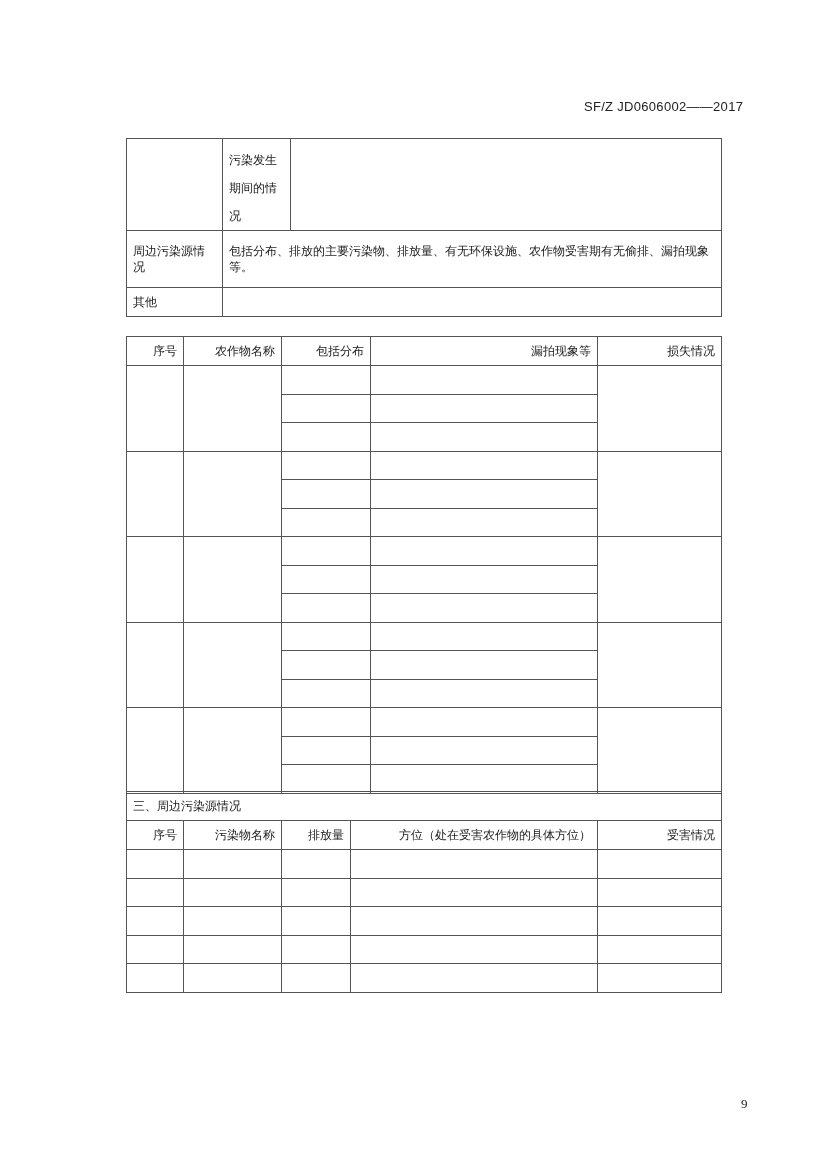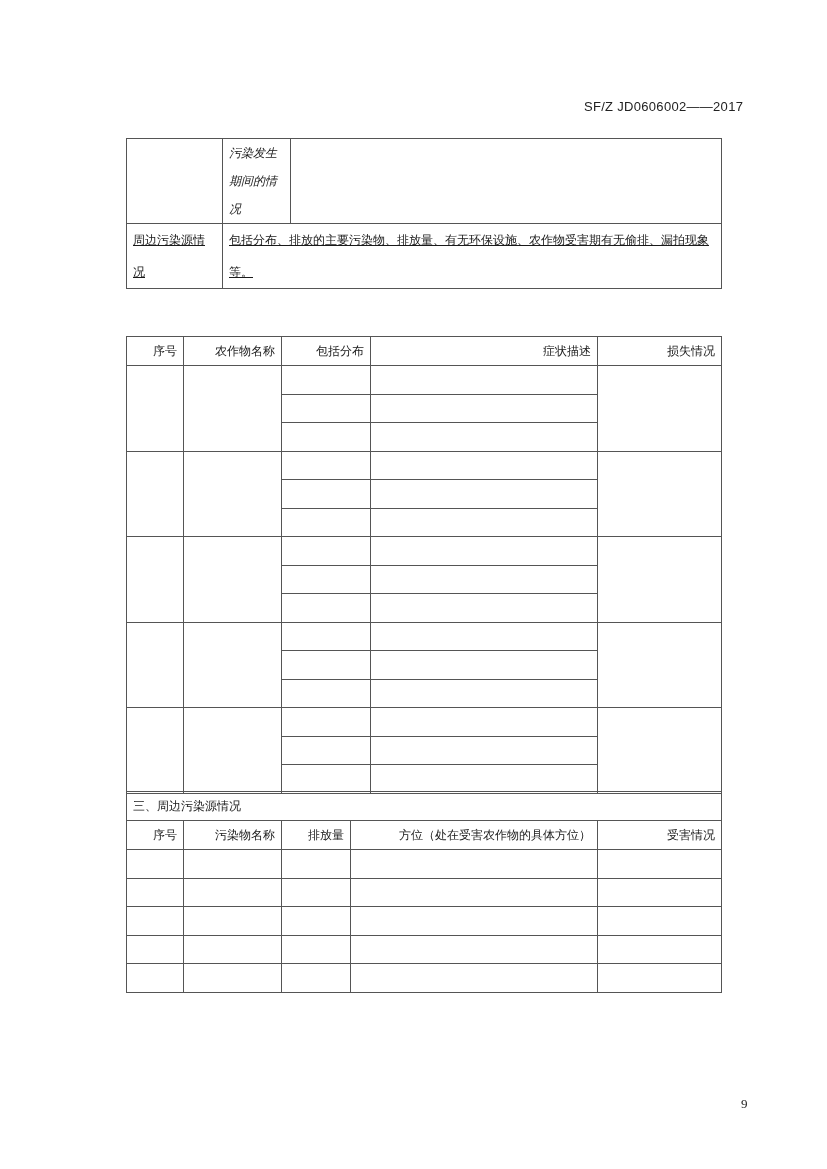--- a/index.html
+++ b/index.html
@@ -5,62 +5,66 @@
   html, body { margin: 0; padding: 0; background: #ffffff; }
   body { width: 827px; height: 1169px; position: relative; overflow: hidden;
          font-family: "DejaVu Sans", sans-serif; color: #1a1a1a; }
   .std-no { position: absolute; left: 584px; top: 99px; font-size: 13px; letter-spacing: 0.3px;
             font-family: "Liberation Sans", sans-serif; color: #222; }
   .page-no { position: absolute; left: 741px; top: 1096px; font-size: 13px;
              font-family: "Liberation Serif", serif; color: #222; }
   table { position: absolute; border-collapse: collapse; table-layout: fixed; font-size: 12px; }
   td { border: 1px solid #555; padding: 0 6px; vertical-align: middle; line-height: 28px; }
   .c { text-align: right; }
-  .wrap { line-height: 32px; text-decoration: underline; }
+  .wrap { line-height: 16px; }
   #t-top { left: 126px; top: 138px; width: 596px; }
   #t-top td { }
 </style>
 </head>
 <body>
 
 <div class="std-no">SF/Z JD0606002——2017</div>
 
 <table id="t-top" style="left:126px; top:138px; width:596px;">
   <colgroup>
       <col style="width:96px">
       <col style="width:68px">
       <col>
     </colgroup>
   <tbody>
       <tr style="height:84px">
     <td></td>
-    <td style="vertical-align:top; padding-top:0; line-height:28px;font-style:italic;"><span>污染发生期间的情况</span></td>
+    <td style="vertical-align:top; padding-top:7px; line-height:28px;"><span>污染发生期间的情况</span></td>
     <td></td>
   </tr>
   <tr style="height:57px">
     <td class="wrap"><span>周边污染源情况</span></td>
     <td colspan="2" class="wrap"><span>包括分布、排放的主要污染物、排放量、有无环保设施、农作物受害期有无偷排、漏拍现象等。</span></td>
+  </tr>
+  <tr style="height:28px">
+    <td>其他</td>
+    <td colspan="2"></td>
   </tr>
 </tbody>
   </table>
 
 <table id="t-damage" style="left:126px; top:336px; width:596px;">
   <colgroup>
     <col style="width:57px">
       <col style="width:98px">
       <col style="width:89px">
       <col style="width:227px">
       <col>
   </colgroup>
   <tbody>
       <tr style="height:28px">
     <td class="c">序号</td>
     <td class="c">农作物名称</td>
     <td class="c">包括分布</td>
-    <td class="c">症状描述</td>
+    <td class="c">漏拍现象等</td>
     <td class="c">损失情况</td>
   </tr>
   </tbody>
     <tbody id="damage-body">
       <tr style="height: 28.5px;">
         <td rowspan="3"></td>
         <td rowspan="3"></td>
         <td></td>
         <td></td>
         <td rowspan="3"></td>

